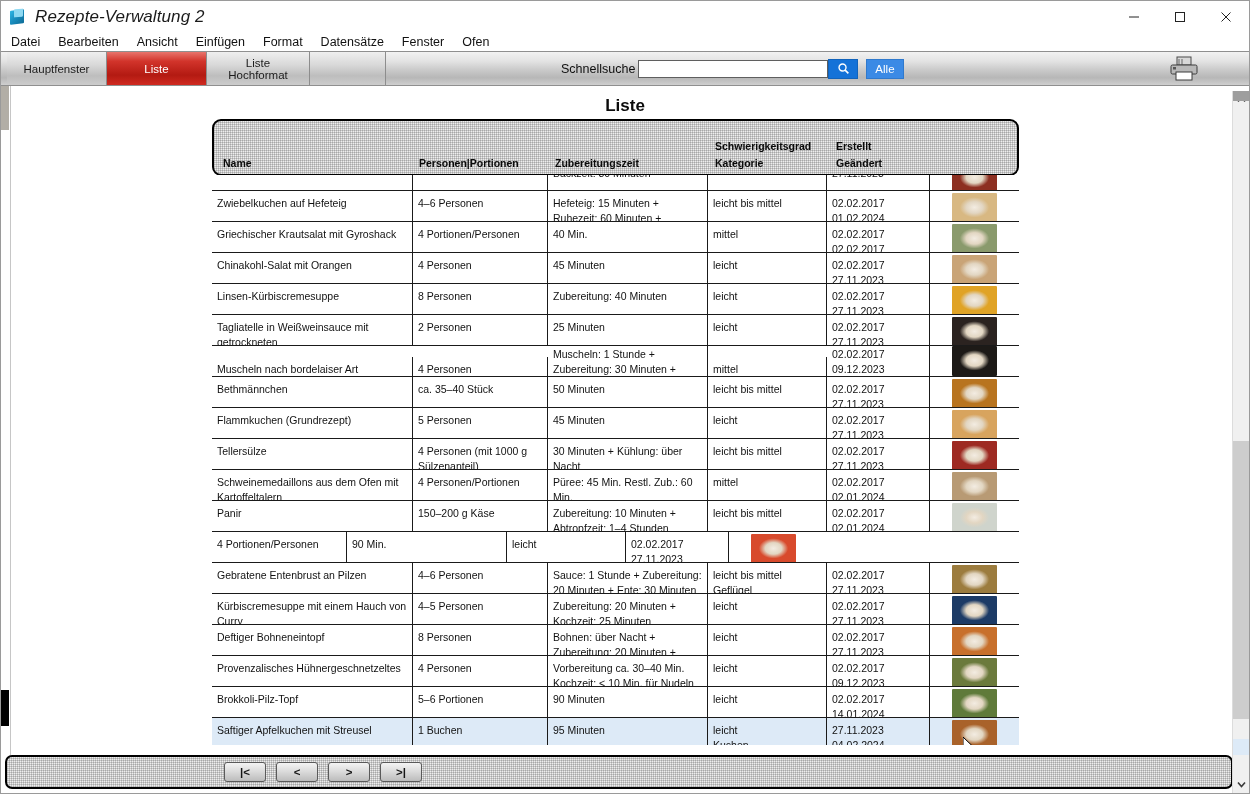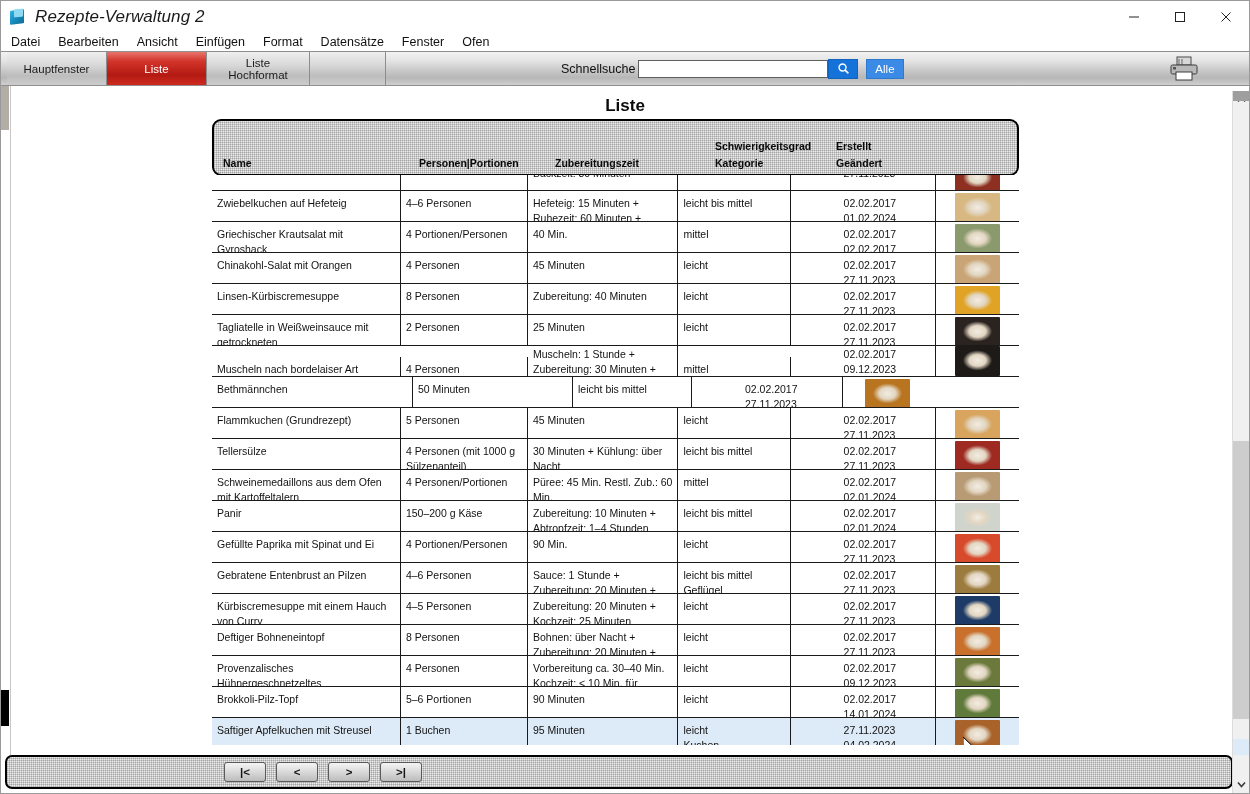--- a/index.html
+++ b/index.html
@@ -66,21 +66,21 @@
   .thead .h{position:absolute;font-size:10.5px;color:#0a0a0a;font-weight:bold;}
   .rowsclip{position:relative;width:807px;height:570px;overflow:hidden;margin-top:-1px;}
   .rowsinner{position:absolute;left:0;top:-14px;width:807px;}
   .row{display:flex;border-bottom:1px solid #1a1a1a;box-sizing:border-box;background:#fff;}
   .row.sel{background:#ddeaf7;}
   .cell{box-sizing:border-box;border-right:1px solid #1a1a1a;padding:5px 4px 0 5px;font-size:10.5px;color:#111;line-height:14.5px;overflow:hidden;}
   .c-name{width:201px;border-right:1px solid #1a1a1a;}
   .c-pers{width:135px;}
   .c-zeit{width:160px;}
   .c-schw{width:119px;}
-  .c-dat{width:103px;margin-left:48px;}
+  .c-dat{width:103px;}
   .c-img{width:89px;border-right:none;padding:2px 0 0 0;display:flex;align-items:flex-start;justify-content:center;}
   .thumb{width:45px;height:30px;border-radius:1px;}
   .cursor-arrow{position:absolute;left:751px;top:562px;width:11px;height:17px;z-index:40;}
 
   
   .bottombar{position:absolute;left:4px;right:16px;bottom:4px;height:34px;border:2px solid #000;border-radius:7px;
      box-sizing:border-box;
      background-image:
         linear-gradient(90deg,rgba(0,0,0,.16) 1px,transparent 1px),
         linear-gradient(0deg,rgba(0,0,0,.16) 1px,transparent 1px);
@@ -311,20 +311,21 @@
               <div class="cell c-dat">
                 <div>02.02.2017</div>
                 <div>09.12.2023</div>
               </div>
               <div class="cell c-img">
                 <div class="thumb" style="background: radial-gradient(at 50% 48%, rgb(243, 236, 226) 0%, rgb(226, 214, 194) 26%, rgb(29, 26, 23) 46%, rgb(29, 26, 23) 100%);"></div>
               </div>
             </div>
             <div class="row" style="height: 31px;">
               <div class="cell c-name">Bethmännchen</div>
+              <div class="cell c-pers">ca. 35–40 Stück</div>
               <div class="cell c-zeit">50 Minuten</div>
               <div class="cell c-schw">
                 <div>leicht bis mittel</div>
                 <div></div>
               </div>
               <div class="cell c-dat">
                 <div>02.02.2017</div>
                 <div>27.11.2023</div>
               </div>
               <div class="cell c-img">
@@ -389,21 +390,20 @@
               </div>
               <div class="cell c-dat">
                 <div>02.02.2017</div>
                 <div>02.01.2024</div>
               </div>
               <div class="cell c-img">
                 <div class="thumb" style="background: radial-gradient(at 50% 48%, rgb(243, 236, 226) 0%, rgb(226, 214, 194) 26%, rgb(207, 212, 204) 46%, rgb(207, 212, 204) 100%);"></div>
               </div>
             </div>
             <div class="row" style="height: 31px;">
-              <div class="cell c-name">Gefüllte Paprika mit Spinat und Ei</div>
               <div class="cell c-pers">4 Portionen/Personen</div>
               <div class="cell c-zeit">90 Min.</div>
               <div class="cell c-schw">
                 <div>leicht</div>
                 <div></div>
               </div>
               <div class="cell c-dat">
                 <div>02.02.2017</div>
                 <div>27.11.2023</div>
               </div>

